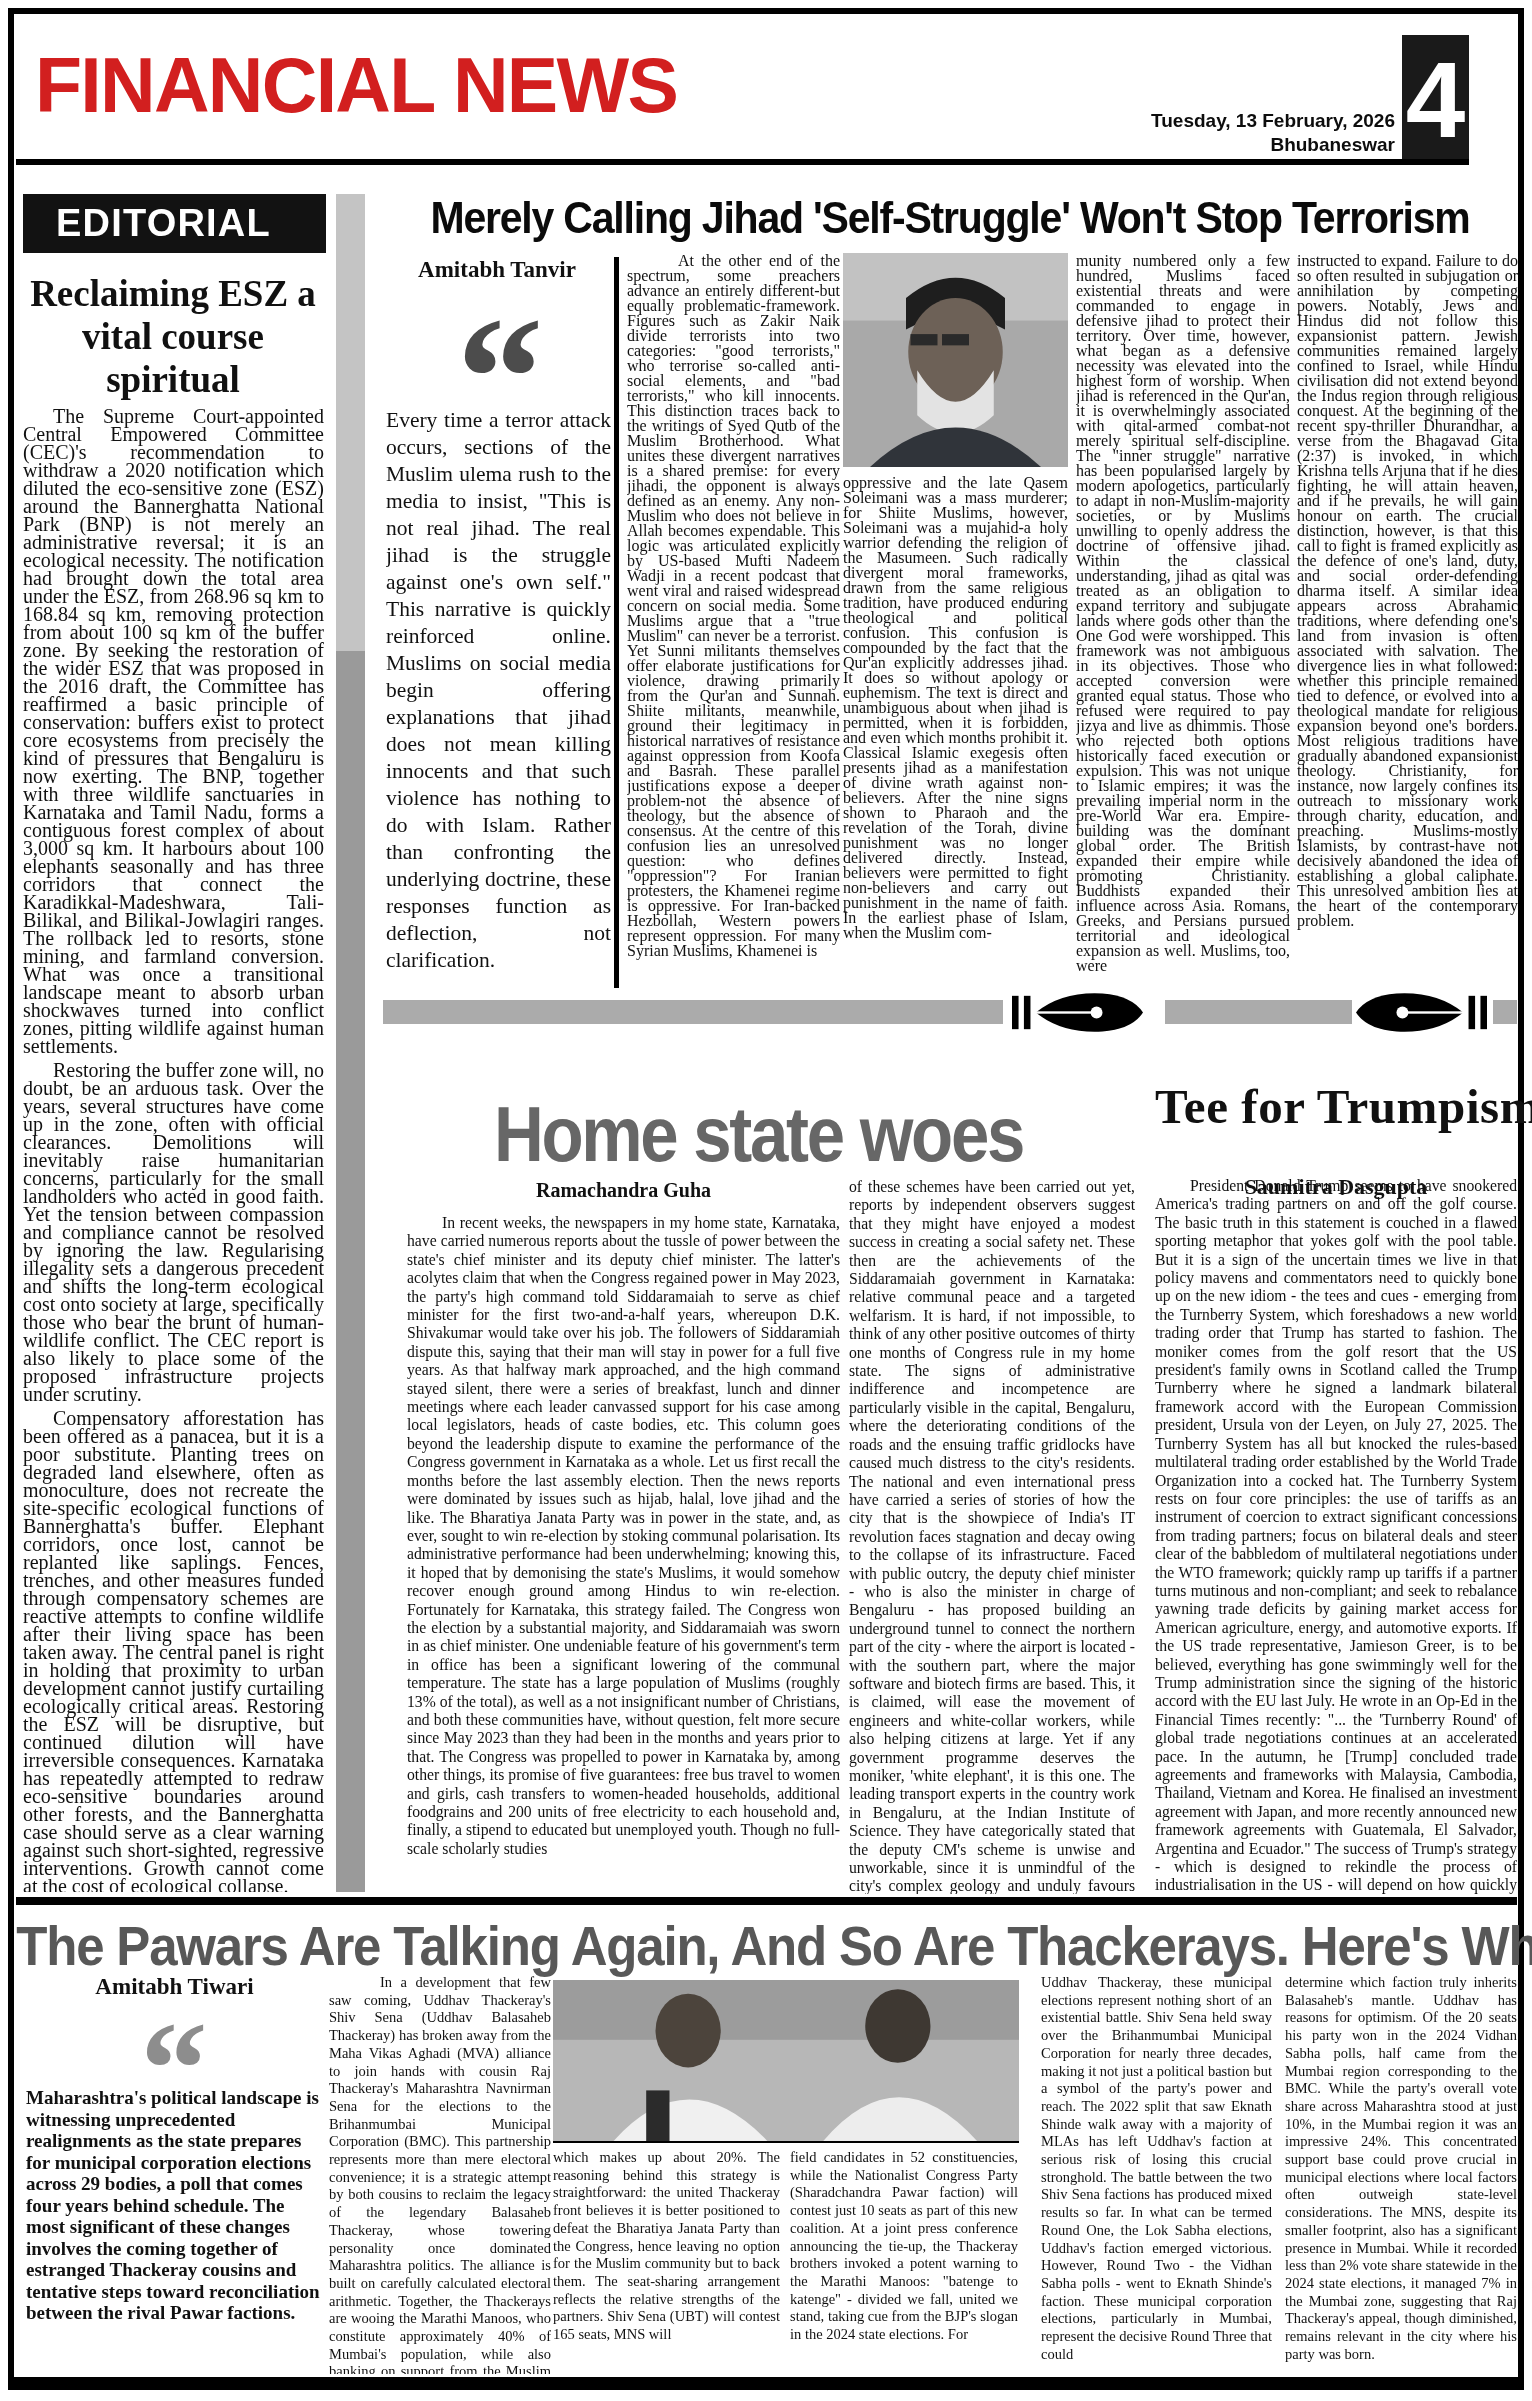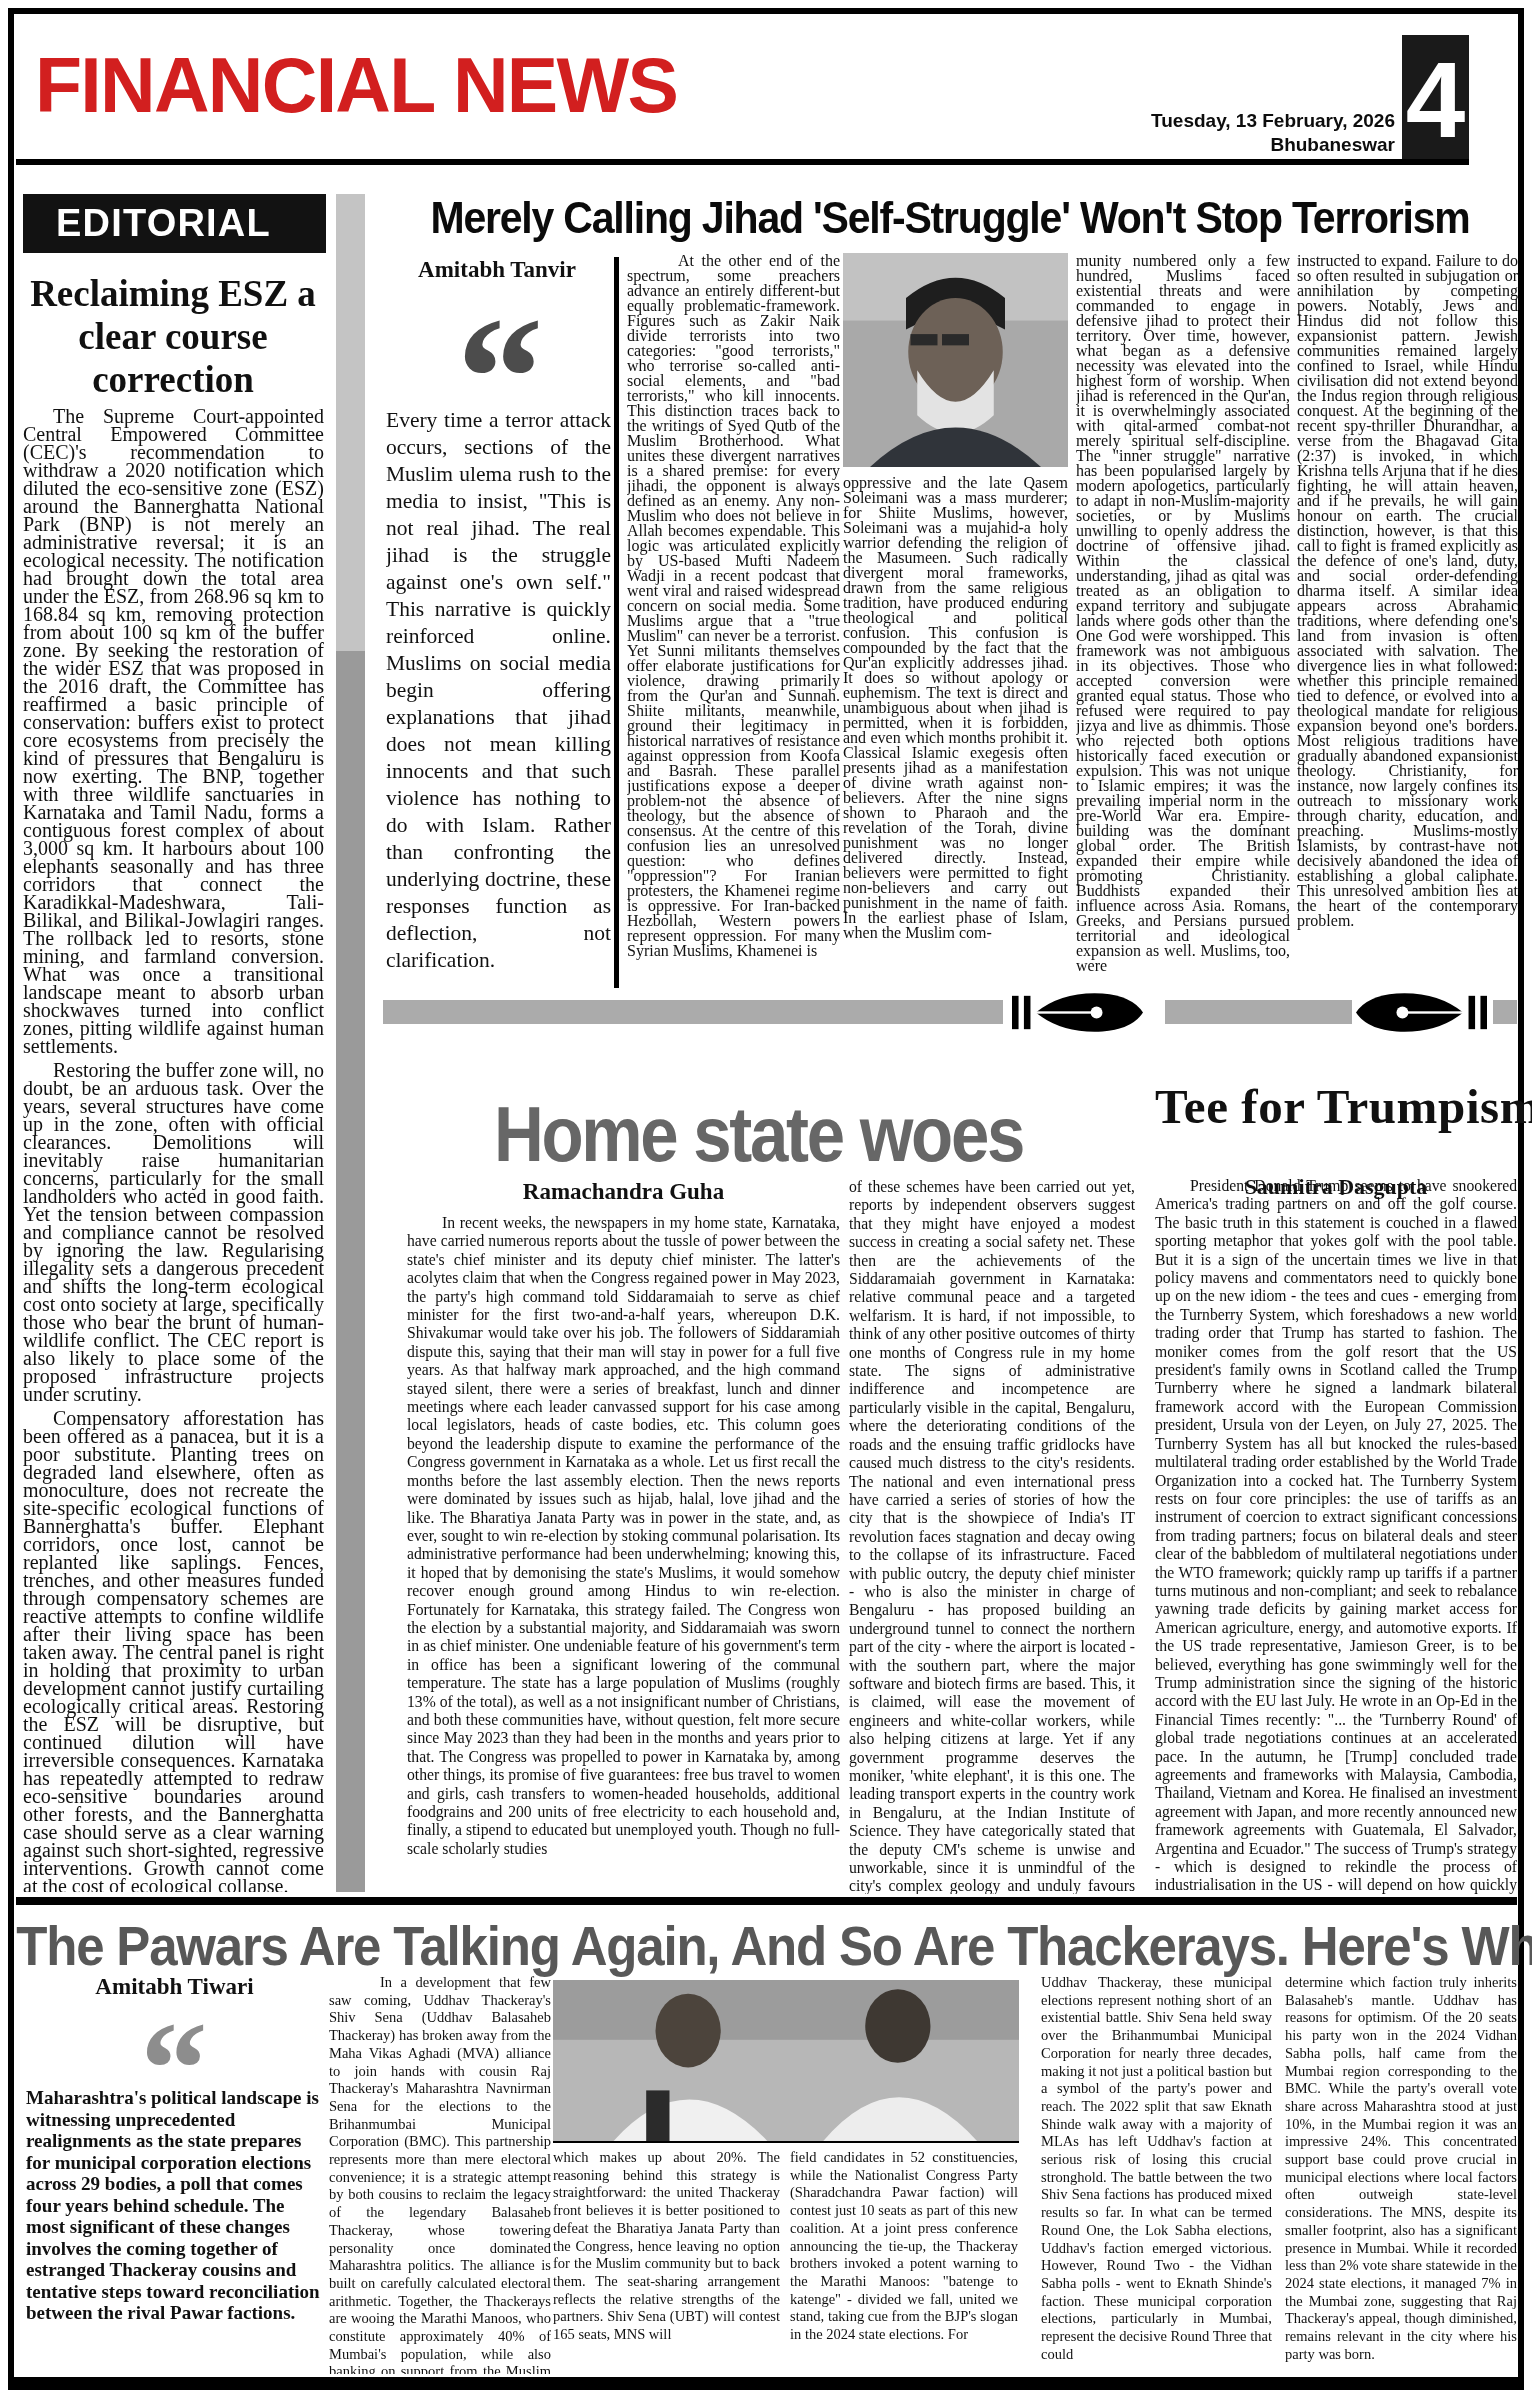--- a/index.html
+++ b/index.html
@@ -65,21 +65,21 @@
     <div>Bhubaneswar</div>
   </div>
   <div class="abs pageno-box" style="left:1402px;top:35px;width:67px;height:129px;">
     <span>4</span>
   </div>
   <div class="abs frame" style="left:16.3px;top:159px;width:1453px;height:6.4px;"></div>
 
   <div class="abs ed-label" style="left:23px;top:194px;width:270px;height:59px;">
     <span>EDITORIAL</span>
   </div>
-  <div class="abs ed-head" style="left:21px;top:272px;width:304px;">Reclaiming ESZ a clear course correction</div>
+  <div class="abs ed-head" style="left:21px;top:272px;width:304px;">Reclaiming ESZ a vital course spiritual</div>
   <div class="abs body-text" style="left:23px;top:407px;width:301px;height:1485px;">
     <p>The Supreme Court-appointed Central Empowered Committee (CEC)'s recommendation to withdraw a 2020 notification which diluted the eco-sensitive zone (ESZ) around the Bannerghatta National Park (BNP) is not merely an administrative reversal; it is an ecological necessity. The notification had brought down the total area under the ESZ, from 268.96 sq km to 168.84 sq km, removing protection from about 100 sq km of the buffer zone. By seeking the restoration of the wider ESZ that was proposed in the 2016 draft, the Committee has reaffirmed a basic principle of conservation: buffers exist to protect core ecosystems from precisely the kind of pressures that Bengaluru is now exerting. The BNP, together with three wildlife sanctuaries in Karnataka and Tamil Nadu, forms a contiguous forest complex of about 3,000 sq km. It harbours about 100 elephants seasonally and has three corridors that connect the Karadikkal-Madeshwara, Tali-Bilikal, and Bilikal-Jowlagiri ranges. The rollback led to resorts, stone mining, and farmland conversion. What was once a transitional landscape meant to absorb urban shockwaves turned into conflict zones, pitting wildlife against human settlements.</p>
     <p>Restoring the buffer zone will, no doubt, be an arduous task. Over the years, several structures have come up in the zone, often with official clearances. Demolitions will inevitably raise humanitarian concerns, particularly for the small landholders who acted in good faith. Yet the tension between compassion and compliance cannot be resolved by ignoring the law. Regularising illegality sets a dangerous precedent and shifts the long-term ecological cost onto society at large, specifically those who bear the brunt of human-wildlife conflict. The CEC report is also likely to place some of the proposed infrastructure projects under scrutiny.</p>
     <p>Compensatory afforestation has been offered as a panacea, but it is a poor substitute. Planting trees on degraded land elsewhere, often as monoculture, does not recreate the site-specific ecological functions of Bannerghatta's buffer. Elephant corridors, once lost, cannot be replanted like saplings. Fences, trenches, and other measures funded through compensatory schemes are reactive attempts to confine wildlife after their living space has been taken away. The central panel is right in holding that proximity to urban development cannot justify curtailing ecologically critical areas. Restoring the ESZ will be disruptive, but continued dilution will have irreversible consequences. Karnataka has repeatedly attempted to redraw eco-sensitive boundaries around other forests, and the Bannerghatta case should serve as a clear warning against such short-sighted, regressive interventions. Growth cannot come at the cost of ecological collapse.</p>
   </div>
   <div class="abs graybar-v-light" style="left:336px;top:194px;width:29px;height:457px;"></div>
   <div class="abs graybar-v" style="left:336px;top:651px;width:29px;height:1241px;"></div>
 
   <div class="abs main-head" style="left:383px;top:193px;width:1134px;">Merely Calling Jihad 'Self-Struggle' Won't Stop Terrorism</div>
   <div class="abs byline" style="left:383px;top:257px;width:228px;font-size:23px;">Amitabh Tanvir</div>
@@ -123,21 +123,21 @@
       <rect x="0" y="12" width="11" height="56" fill="#000"></rect>
       <rect x="20" y="12" width="11" height="56" fill="#000"></rect>
       <path d="M40 40 Q84 4 152 8 Q202 12 220 40 Q202 68 152 72 Q84 76 40 40 Z" fill="#000"></path>
       <circle cx="142" cy="40" r="10" fill="#fff"></circle>
       <rect x="40" y="38" width="94" height="4" fill="#fff"></rect>
     </svg>
   </div>
   <div class="abs divbar" style="left:1493px;top:1000px;width:24.4px;height:24.4px;"></div>
 
   <div class="abs hsw-head" style="left:383px;top:1090px;width:751px;">Home state woes</div>
-  <div class="abs byline" style="left:407px;top:1179px;width:433px;font-size:23px;">Ramachandra Guha</div>
+  <div class="abs byline" style="left:407px;top:1179px;width:433px;font-size:20px;">Ramachandra Guha</div>
   <div class="abs serif-col indent" style="left:407px;top:1214px;width:433px;height:680px;text-indent:35px;">In recent weeks, the newspapers in my home state, Karnataka, have carried numerous reports about the tussle of power between the state's chief minister and its deputy chief minister. The latter's acolytes claim that when the Congress regained power in May 2023, the party's high command told Siddaramaiah to serve as chief minister for the first two-and-a-half years, whereupon D.K. Shivakumar would take over his job. The followers of Siddaramiah dispute this, saying that their man will stay in power for a full five years. As that halfway mark approached, and the high command stayed silent, there were a series of breakfast, lunch and dinner meetings where each leader canvassed support for his case among local legislators, heads of caste bodies, etc. This column goes beyond the leadership dispute to examine the performance of the Congress government in Karnataka as a whole. Let us first recall the months before the last assembly election. Then the news reports were dominated by issues such as hijab, halal, love jihad and the like. The Bharatiya Janata Party was in power in the state, and, as ever, sought to win re-election by stoking communal polarisation. Its administrative performance had been underwhelming; knowing this, it hoped that by demonising the state's Muslims, it would somehow recover enough ground among Hindus to win re-election. Fortunately for Karnataka, this strategy failed. The Congress won the election by a substantial majority, and Siddaramaiah was sworn in as chief minister. One undeniable feature of his government's term in office has been a significant lowering of the communal temperature. The state has a large population of Muslims (roughly 13% of the total), as well as a not insignificant number of Christians, and both these communities have, without question, felt more secure since May 2023 than they had been in the months and years prior to that. The Congress was propelled to power in Karnataka by, among other things, its promise of five guarantees: free bus travel to women and girls, cash transfers to women-headed households, additional foodgrains and 200 units of free electricity to each household and, finally, a stipend to educated but unemployed youth. Though no full-scale scholarly studies</div>
   <div class="abs serif-col" style="left:849px;top:1178px;width:286px;height:716px;">of these schemes have been carried out yet, reports by independent observers suggest that they might have enjoyed a modest success in creating a social safety net. These then are the achievements of the Siddaramaiah government in Karnataka: relative communal peace and a targeted welfarism. It is hard, if not impossible, to think of any other positive outcomes of thirty one months of Congress rule in my home state. The signs of administrative indifference and incompetence are particularly visible in the capital, Bengaluru, where the deteriorating conditions of the roads and the ensuing traffic gridlocks have caused much distress to the city's residents. The national and even international press have carried a series of stories of how the city that is the showpiece of India's IT revolution faces stagnation and decay owing to the collapse of its infrastructure. Faced with public outcry, the deputy chief minister - who is also the minister in charge of Bengaluru - has proposed building an underground tunnel to connect the northern part of the city - where the airport is located - with the southern part, where the major software and biotech firms are based. This, it is claimed, will ease the movement of engineers and white-collar workers, while also helping citizens at large. Yet if any government programme deserves the moniker, 'white elephant', it is this one. The leading transport experts in the country work in Bengaluru, at the Indian Institute of Science. They have categorically stated that the deputy CM's scheme is unwise and unworkable, since it is unmindful of the city's complex geology and unduly favours the owners of private automobiles. These experts argue that a far better option to solve the city's transport bottlenecks would be to have a greatly enlarged fleet of buses, whose movement can be co-ordinated with the existing metro system. Strikingly, the deputy CM has declined even to meet with these experts, and plans to go ahead with his utterly ill-conceived tunnel project at vast cost to the public exchequer. Shivakumar's politics is marked by ambition and haste. Meanwhile, Siddaramaiah, once an assured and composed politician, with an authority that comes from having a genuine mass base, now seems preoccupied with retaining his post, and becoming the only chief minister in the state's history to complete two full terms in office.</div>
 
   <div class="abs tee-head" style="left:1155px;top:1078px;width:362px;">Tee for Trumpism</div>
   <div class="abs byline" style="left:1155px;top:1146px;width:362px;font-size:22px;margin-top:28px;">Saumitra Dasgupta</div>
   <div class="abs serif-col" style="left:1155px;top:1177px;width:362px;height:717px;text-indent:35px;">President Donald Trump seems to have snookered America's trading partners on and off the golf course. The basic truth in this statement is couched in a flawed sporting metaphor that yokes golf with the pool table. But it is a sign of the uncertain times we live in that policy mavens and commentators need to quickly bone up on the new idiom - the tees and cues - emerging from the Turnberry System, which foreshadows a new world trading order that Trump has started to fashion. The moniker comes from the golf resort that the US president's family owns in Scotland called the Trump Turnberry where he signed a landmark bilateral framework accord with the European Commission president, Ursula von der Leyen, on July 27, 2025. The Turnberry System has all but knocked the rules-based multilateral trading order established by the World Trade Organization into a cocked hat. The Turnberry System rests on four core principles: the use of tariffs as an instrument of coercion to extract significant concessions from trading partners; focus on bilateral deals and steer clear of the babbledom of multilateral negotiations under the WTO framework; quickly ramp up tariffs if a partner turns mutinous and non-compliant; and seek to rebalance yawning trade deficits by gaining market access for American agriculture, energy, and automotive exports. If the US trade representative, Jamieson Greer, is to be believed, everything has gone swimmingly well for the Trump administration since the signing of the historic accord with the EU last July. He wrote in an Op-Ed in the Financial Times recently: "... the 'Turnberry Round' of global trade negotiations continues at an accelerated pace. In the autumn, he [Trump] concluded trade agreements and frameworks with Malaysia, Cambodia, Thailand, Vietnam and Korea. He finalised an investment agreement with Japan, and more recently announced new framework agreements with Guatemala, El Salvador, Argentina and Ecuador." The success of Trump's strategy - which is designed to rekindle the process of industrialisation in the US - will depend on how quickly he can ramp up economic growth, pare trade deficits with major partners, raise American wages, and increase the share of manufacturing in the $30-trillion US economy. Some green shoots of revival are starting to show: the US's annual GDP growth in the third quarter (July-September) has surged to 4.3% - which is the highest in eight quarters since the 4.7% growth in the third quarter of 2023. However, it will be a while before the rationale for Trump's minatory trade policy finds its validation in the other metrics.</div>
 
   <div class="abs frame" style="left:16.3px;top:1897px;width:1501px;height:8.1px;"></div>
 
   <div class="abs pawar-head" style="left:16.3px;top:1913px;width:1501px;">The Pawars Are Talking Again, And So Are Thackerays. Here's Why</div>

